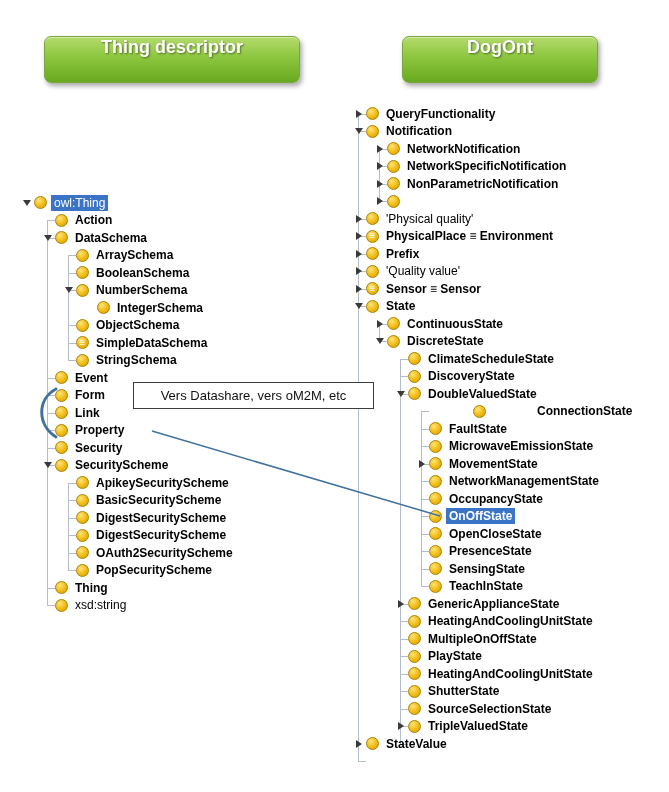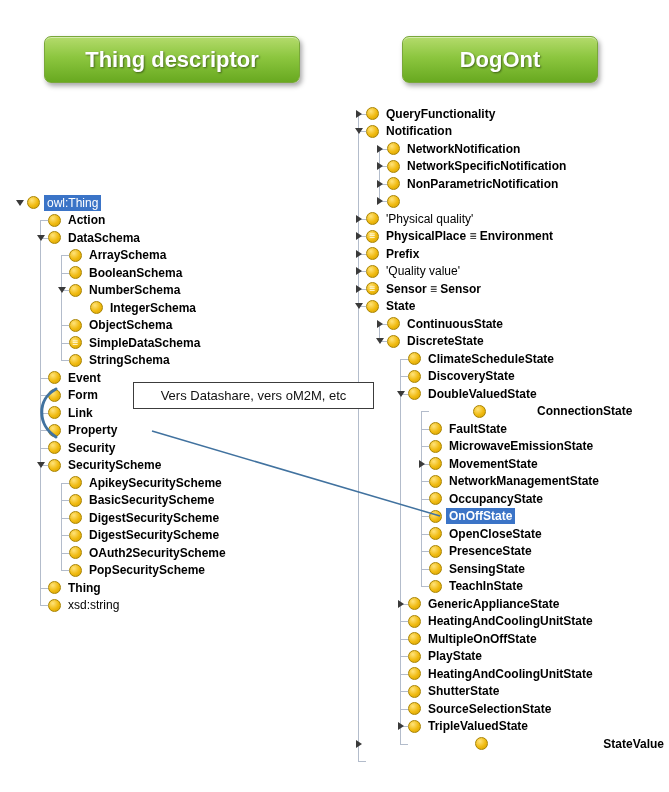--- a/index.html
+++ b/index.html
@@ -1,30 +1,30 @@
 <!DOCTYPE html>
 <html><head>
 <meta charset="utf-8">
 <style>
   * { margin:0; padding:0; box-sizing:border-box; }
   html,body { background:#fff; }
   .page { position:relative; width:669px; height:792px; background:#ffffff; overflow:hidden;
           font-family:"Liberation Sans", sans-serif; }
 
   .header-btn { position:absolute; top:36px; height:47px; border-radius:7px;
-    display:flex; align-items:center; justify-content:center;
+    display:flex; justify-content:center;
     background:linear-gradient(180deg,#b4db6c 0%, #8cc63f 45%, #68a920 100%);
     border:1px solid #79a73a;
     box-shadow: inset 0 1px 0 rgba(255,255,255,.45), 2px 3px 5px rgba(0,0,0,.35);
-    color:#fff; font-size:22px; font-weight:bold; text-shadow:1px 1px 2px rgba(0,0,0,.45); }
+    color:#fff; font-size:18px; font-weight:bold; text-shadow:1px 1px 2px rgba(0,0,0,.45); }
   .header-left  { left:44px;  width:256px; }
   .header-right { left:402px; width:196px; }
 
   .tree { position:absolute; }
-  .tree-left  { left:13px;  top:194px; width:310px; }
+  .tree-left  { left:20px;  top:194px; width:310px; }
   .tree-right { left:352px; top:105px; width:315px; }
 
   .tree-row { position:relative; z-index:1; display:flex; align-items:center;
               height:17.5px; white-space:nowrap; }
   .tri { width:14px; height:17.5px; flex:none; display:flex; align-items:center; justify-content:center; }
   .tri i { display:block; width:0; height:0; }
   .tri i.tri-open   { border-left:4.5px solid transparent; border-right:4.5px solid transparent; border-top:6px solid #3a3a3a; }
   .tri i.tri-closed { border-top:4.5px solid transparent; border-bottom:4.5px solid transparent; border-left:6px solid #3a3a3a; }
 
   .node-icon { width:13px; height:13px; flex:none; border-radius:50%; margin-right:4px;
@@ -469,21 +469,21 @@
         <span class="node-icon"></span>
         <span class="node-label">SourceSelectionState</span>
       </div>
       <div class="tree-row" style="padding-left: 42px;">
         <span class="tri">
           <i class="tri-closed"></i>
         </span>
         <span class="node-icon"></span>
         <span class="node-label">TripleValuedState</span>
       </div>
-      <div class="tree-row" style="padding-left: 0px; justify-content: space-between;">
+      <div class="tree-row" style="padding-left: 0px;">
         <span class="tri">
           <i class="tri-closed"></i>
         </span>
         <span class="node-icon"></span>
         <span class="node-label">StateValue</span>
       </div>
     </div>
 
   <div class="annotation-box">
     <span>Vers Datashare, vers oM2M, etc</span>

